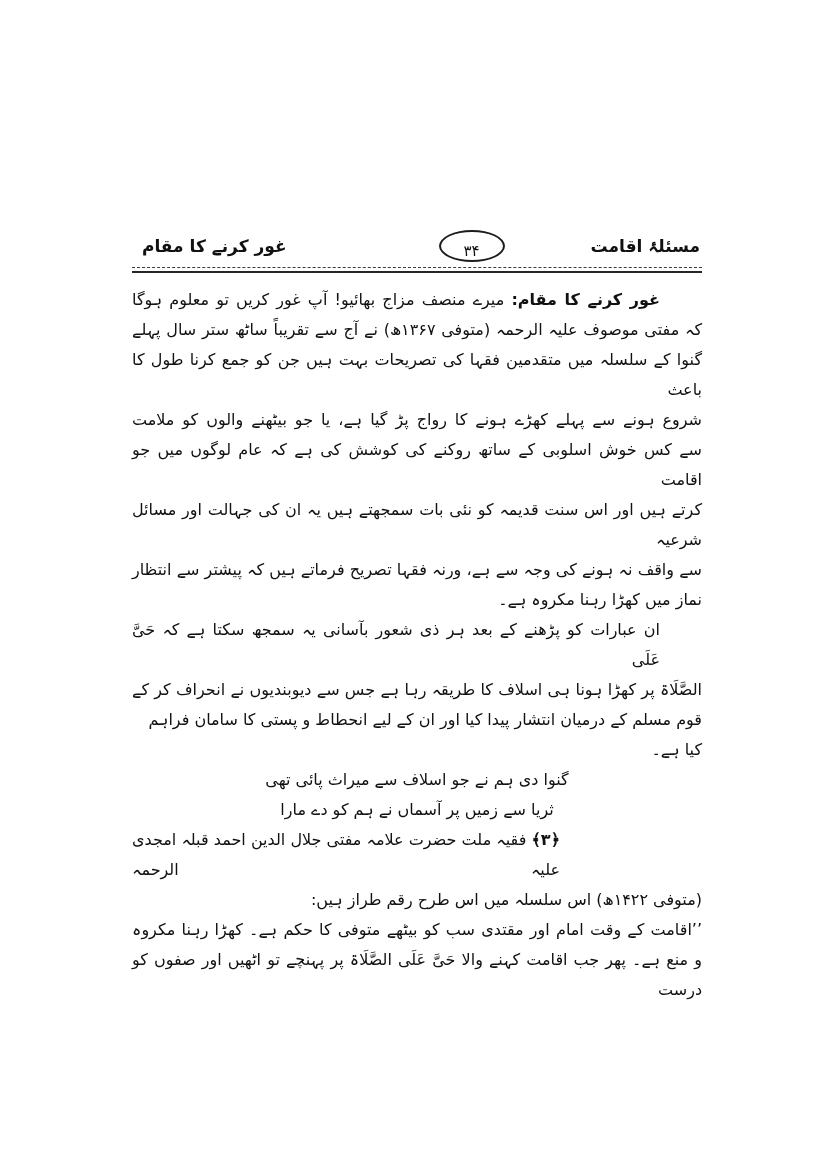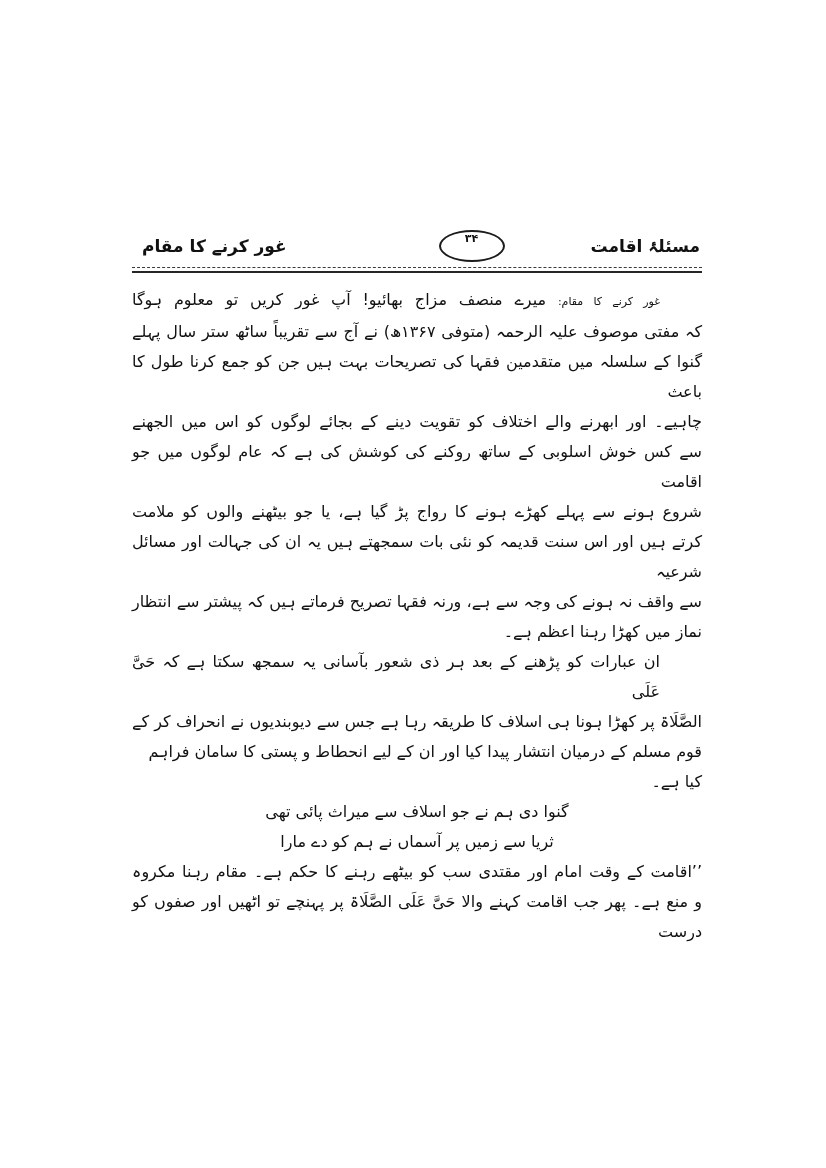--- a/index.html
+++ b/index.html
@@ -26,27 +26,27 @@
     display: flex;
     justify-content: space-between;
     align-items: center;
     font-weight: bold;
     font-size: 17px;
     padding: 0 2px;
   }
   .hdr-title { white-space: nowrap; margin-left: 8px; }
   .page-num-oval {
     display: inline-flex;
-    align-items: flex-start;
+    align-items: flex-end;
     justify-content: center;
     width: 62px; height: 28px;
     border: 2px solid #1c1c1c;
     border-radius: 50%;
-    font-size: 11px;
-    font-weight: bold;
+    font-size: 15px;
+    font-weight: normal;
     margin-left: 74px; 
   }
   .header-rule {
     margin-top: 5px;
     height: 3px;
     border-top: 1px dashed #3a3a3a;
     border-bottom: 2px solid #262626;
   }
   
   .body-text {
@@ -57,21 +57,21 @@
   .line {
     margin: 0;
     text-align: justify;
     text-align-last: justify;
     white-space: normal;
   }
   .line.first-indent { padding-right: 42px; }
   .line.endline { text-align: right; text-align-last: right; }
   .line.centered { text-align-last: center; }
   .line.ornament-line { padding-right: 142px; }
-  .lead-heading { font-weight: normal; font-size: 11px; }
+  .lead-heading { font-weight: bold; font-size: 16px; }
   .ornament-mark { font-weight: bold; letter-spacing: 1px; }
 </style>
 </head>
 <body>
 
 <div class="page">
   <div class="content">
 
     <header class="page-header">
       <span class="hdr-title">مسئلۂ اقامت</span>
@@ -80,34 +80,35 @@
       </span>
       <span class="hdr-title">غور کرنے کا مقام</span>
     </header>
     <div class="header-rule"></div>
 
     <main class="body-text">
 
       <p class="line first-indent"><span class="lead-heading">غور کرنے کا مقام:</span> <span>میرے منصف مزاج بھائیو! آپ غور کریں تو معلوم ہوگا</span></p>
       <p class="line">کہ مفتی موصوف علیہ الرحمہ (متوفی ۱۳۶۷ھ) نے آج سے تقریباً ساٹھ ستر سال پہلے</p>
       <p class="line">گنوا کے سلسلہ میں متقدمین فقہا کی تصریحات بہت ہیں جن کو جمع کرنا طول کا باعث</p>
-      <p class="line">چاہیے۔ اور ابھرنے والے اختلاف کو تقویت دینے کے بجائے لوگوں کو اس میں الجھنے</p>
+      <p class="line">شروع ہونے سے پہلے کھڑے ہونے کا رواج پڑ گیا ہے، یا جو بیٹھنے والوں کو ملامت</p>
       <p class="line">سے کس خوش اسلوبی کے ساتھ روکنے کی کوشش کی ہے کہ عام لوگوں میں جو اقامت</p>
-      <p class="line">شروع ہونے سے پہلے کھڑے ہونے کا رواج پڑ گیا ہے، یا جو بیٹھنے والوں کو ملامت</p>
       <p class="line">کرتے ہیں اور اس سنت قدیمہ کو نئی بات سمجھتے ہیں یہ ان کی جہالت اور مسائل شرعیہ</p>
       <p class="line">سے واقف نہ ہونے کی وجہ سے ہے، ورنہ فقہا تصریح فرماتے ہیں کہ پیشتر سے انتظار</p>
-      <p class="line endline">نماز میں کھڑا رہنا اعظم ہے۔</p>
+      <p class="line endline">نماز میں کھڑا رہنا مکروہ ہے۔</p>
 
       <p class="line first-indent">ان عبارات کو پڑھنے کے بعد ہر ذی شعور بآسانی یہ سمجھ سکتا ہے کہ حَیَّ عَلَی</p>
       <p class="line">الصَّلَاۃ پر کھڑا ہونا ہی اسلاف کا طریقہ رہا ہے جس سے دیوبندیوں نے انحراف کر کے</p>
       <p class="line endline">قوم مسلم کے درمیان انتشار پیدا کیا اور ان کے لیے انحطاط و پستی کا سامان فراہم کیا ہے۔</p>
 
       <p class="line centered">گنوا دی ہم نے جو اسلاف سے میراث پائی تھی</p>
       <p class="line centered">ثریا سے زمیں پر آسماں نے ہم کو دے مارا</p>
 
+      <p class="line ornament-line"><span class="ornament-mark">﴿۳﴾</span> <span>فقیہ ملت حضرت علامہ مفتی جلال الدین احمد قبلہ امجدی علیہ الرحمہ</span></p>
+      <p class="line endline">(متوفی ۱۴۲۲ھ) اس سلسلہ میں اس طرح رقم طراز ہیں:</p>
 
-      <p class="line">’’اقامت کے وقت امام اور مقتدی سب کو بیٹھے رہنے کا حکم ہے۔ مقام رہنا مکروہ</p>
+      <p class="line">’’اقامت کے وقت امام اور مقتدی سب کو بیٹھے متوفی کا حکم ہے۔ کھڑا رہنا مکروہ</p>
       <p class="line">و منع ہے۔ پھر جب اقامت کہنے والا حَیَّ عَلَی الصَّلَاۃ پر پہنچے تو اٹھیں اور صفوں کو درست</p>
 
     </main>
 
   </div>
 </div>
 
 </body></html>

